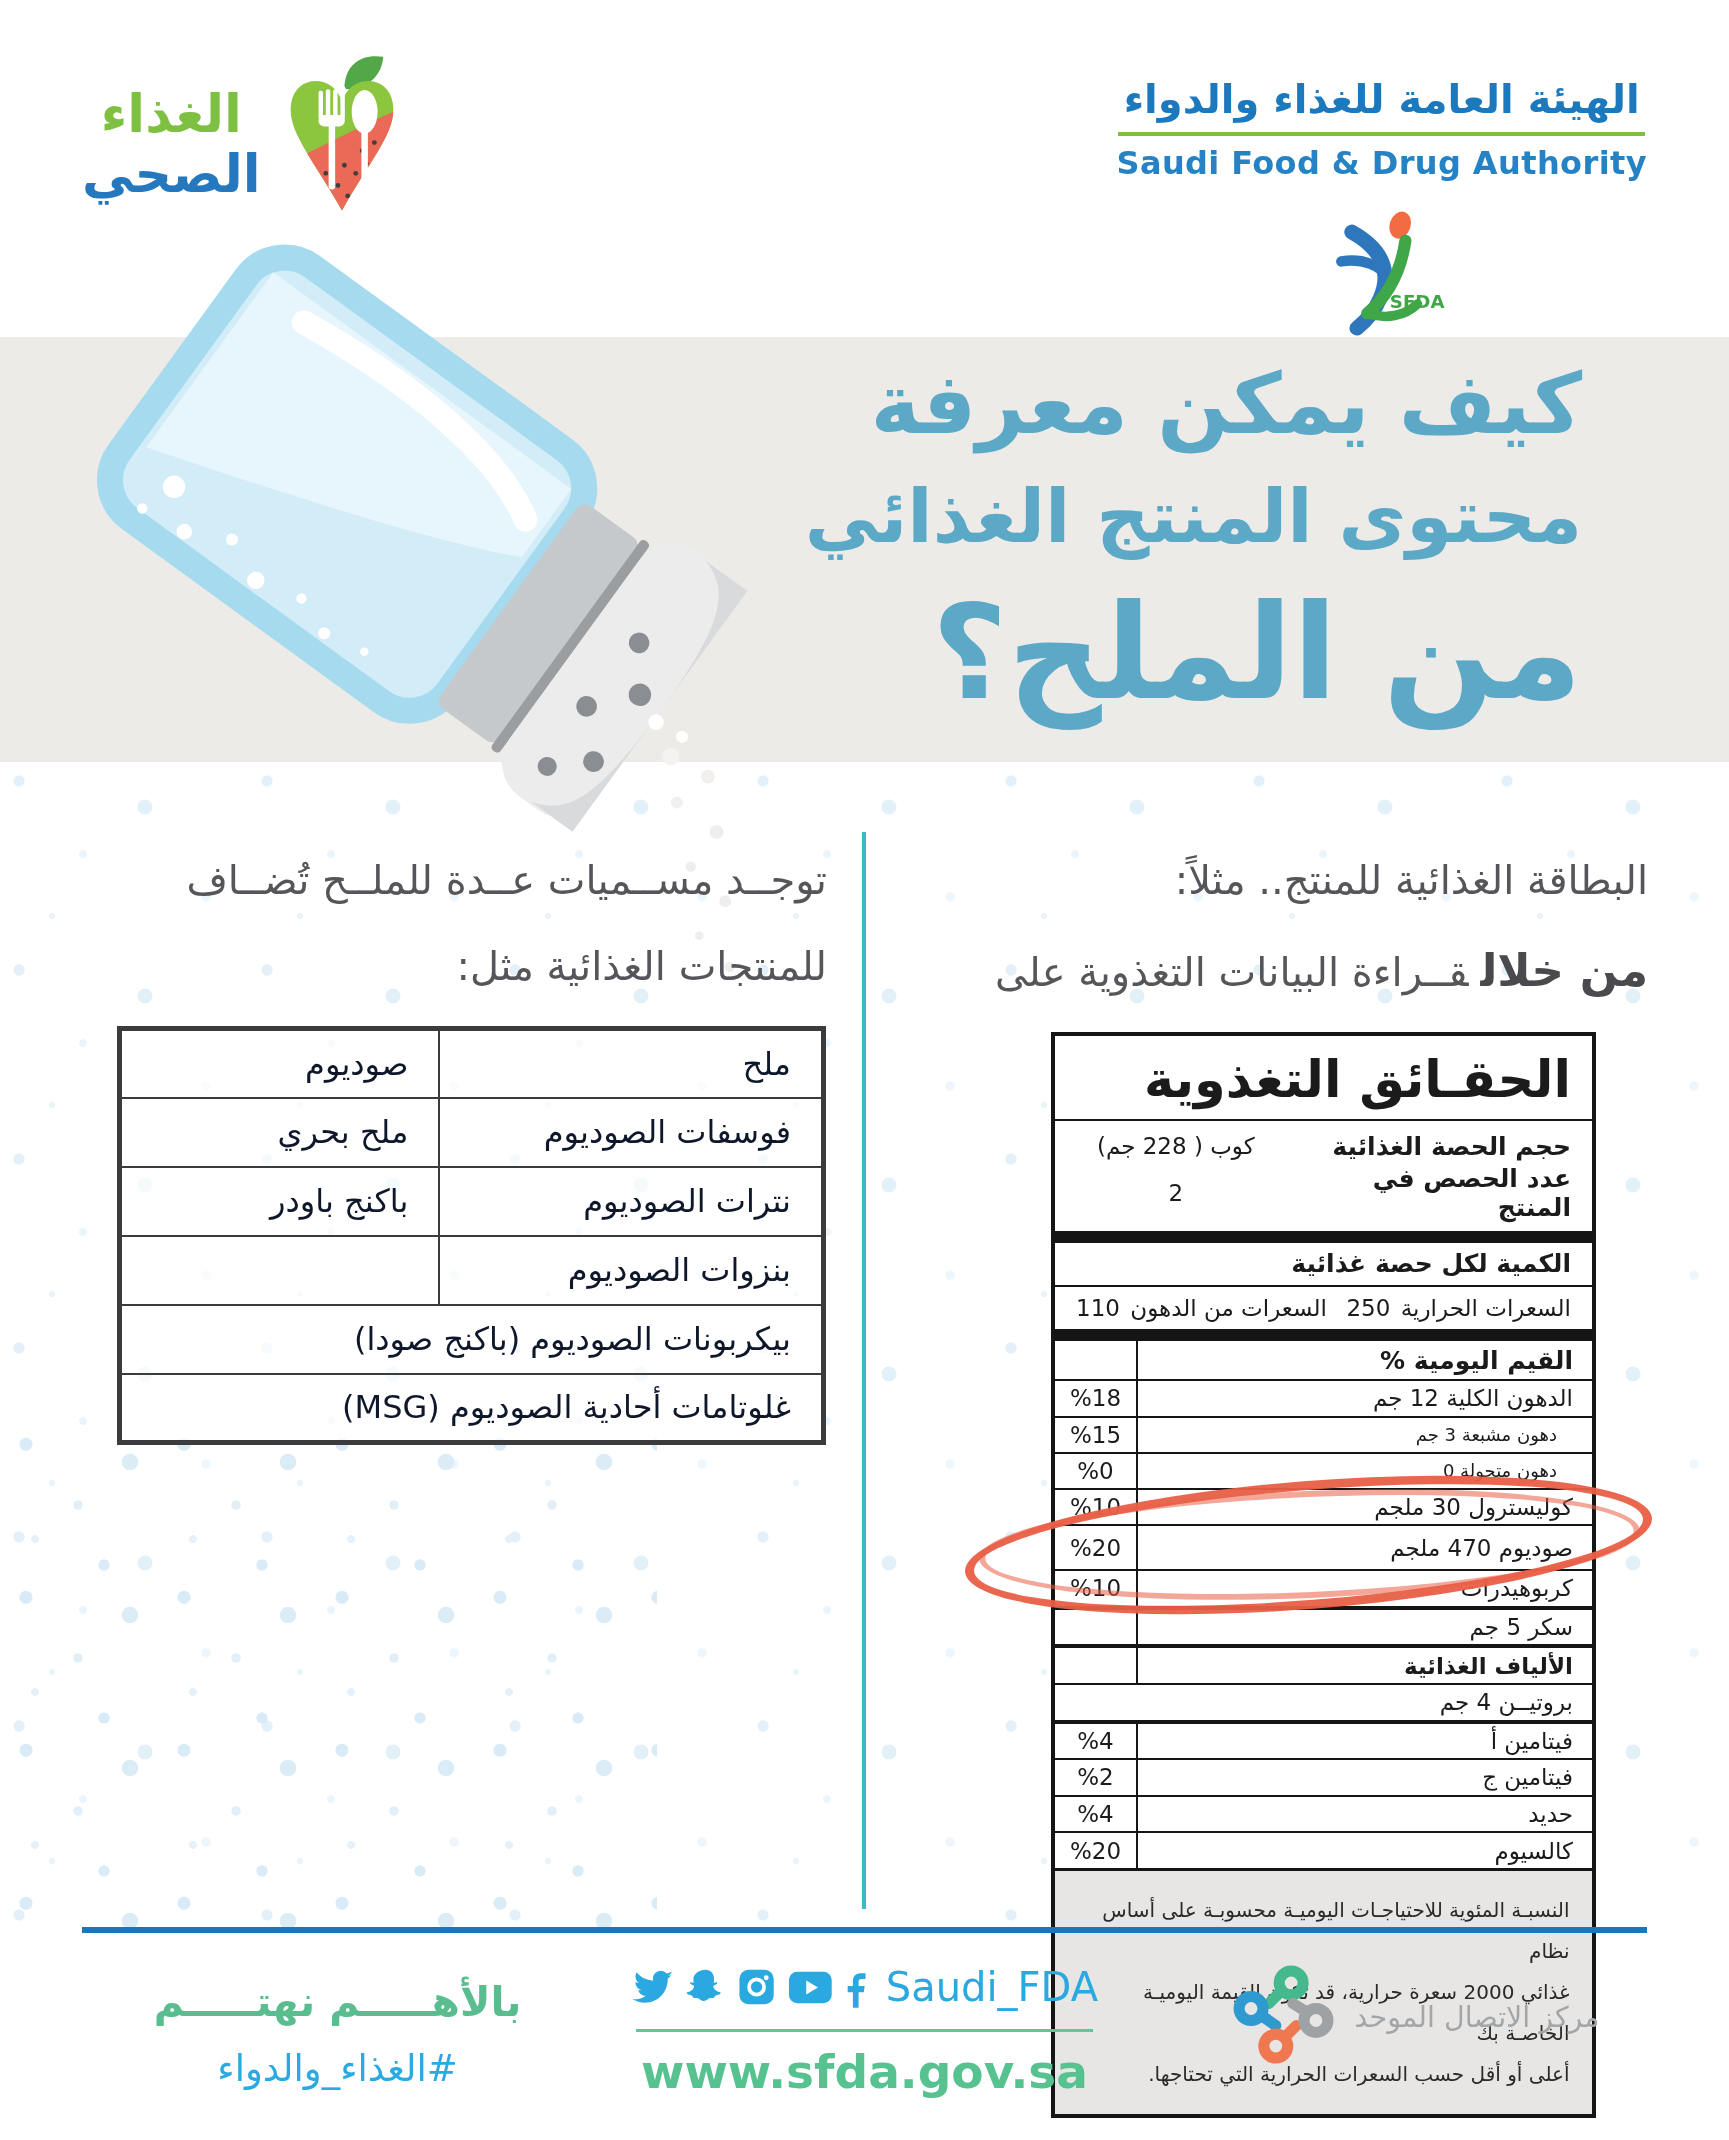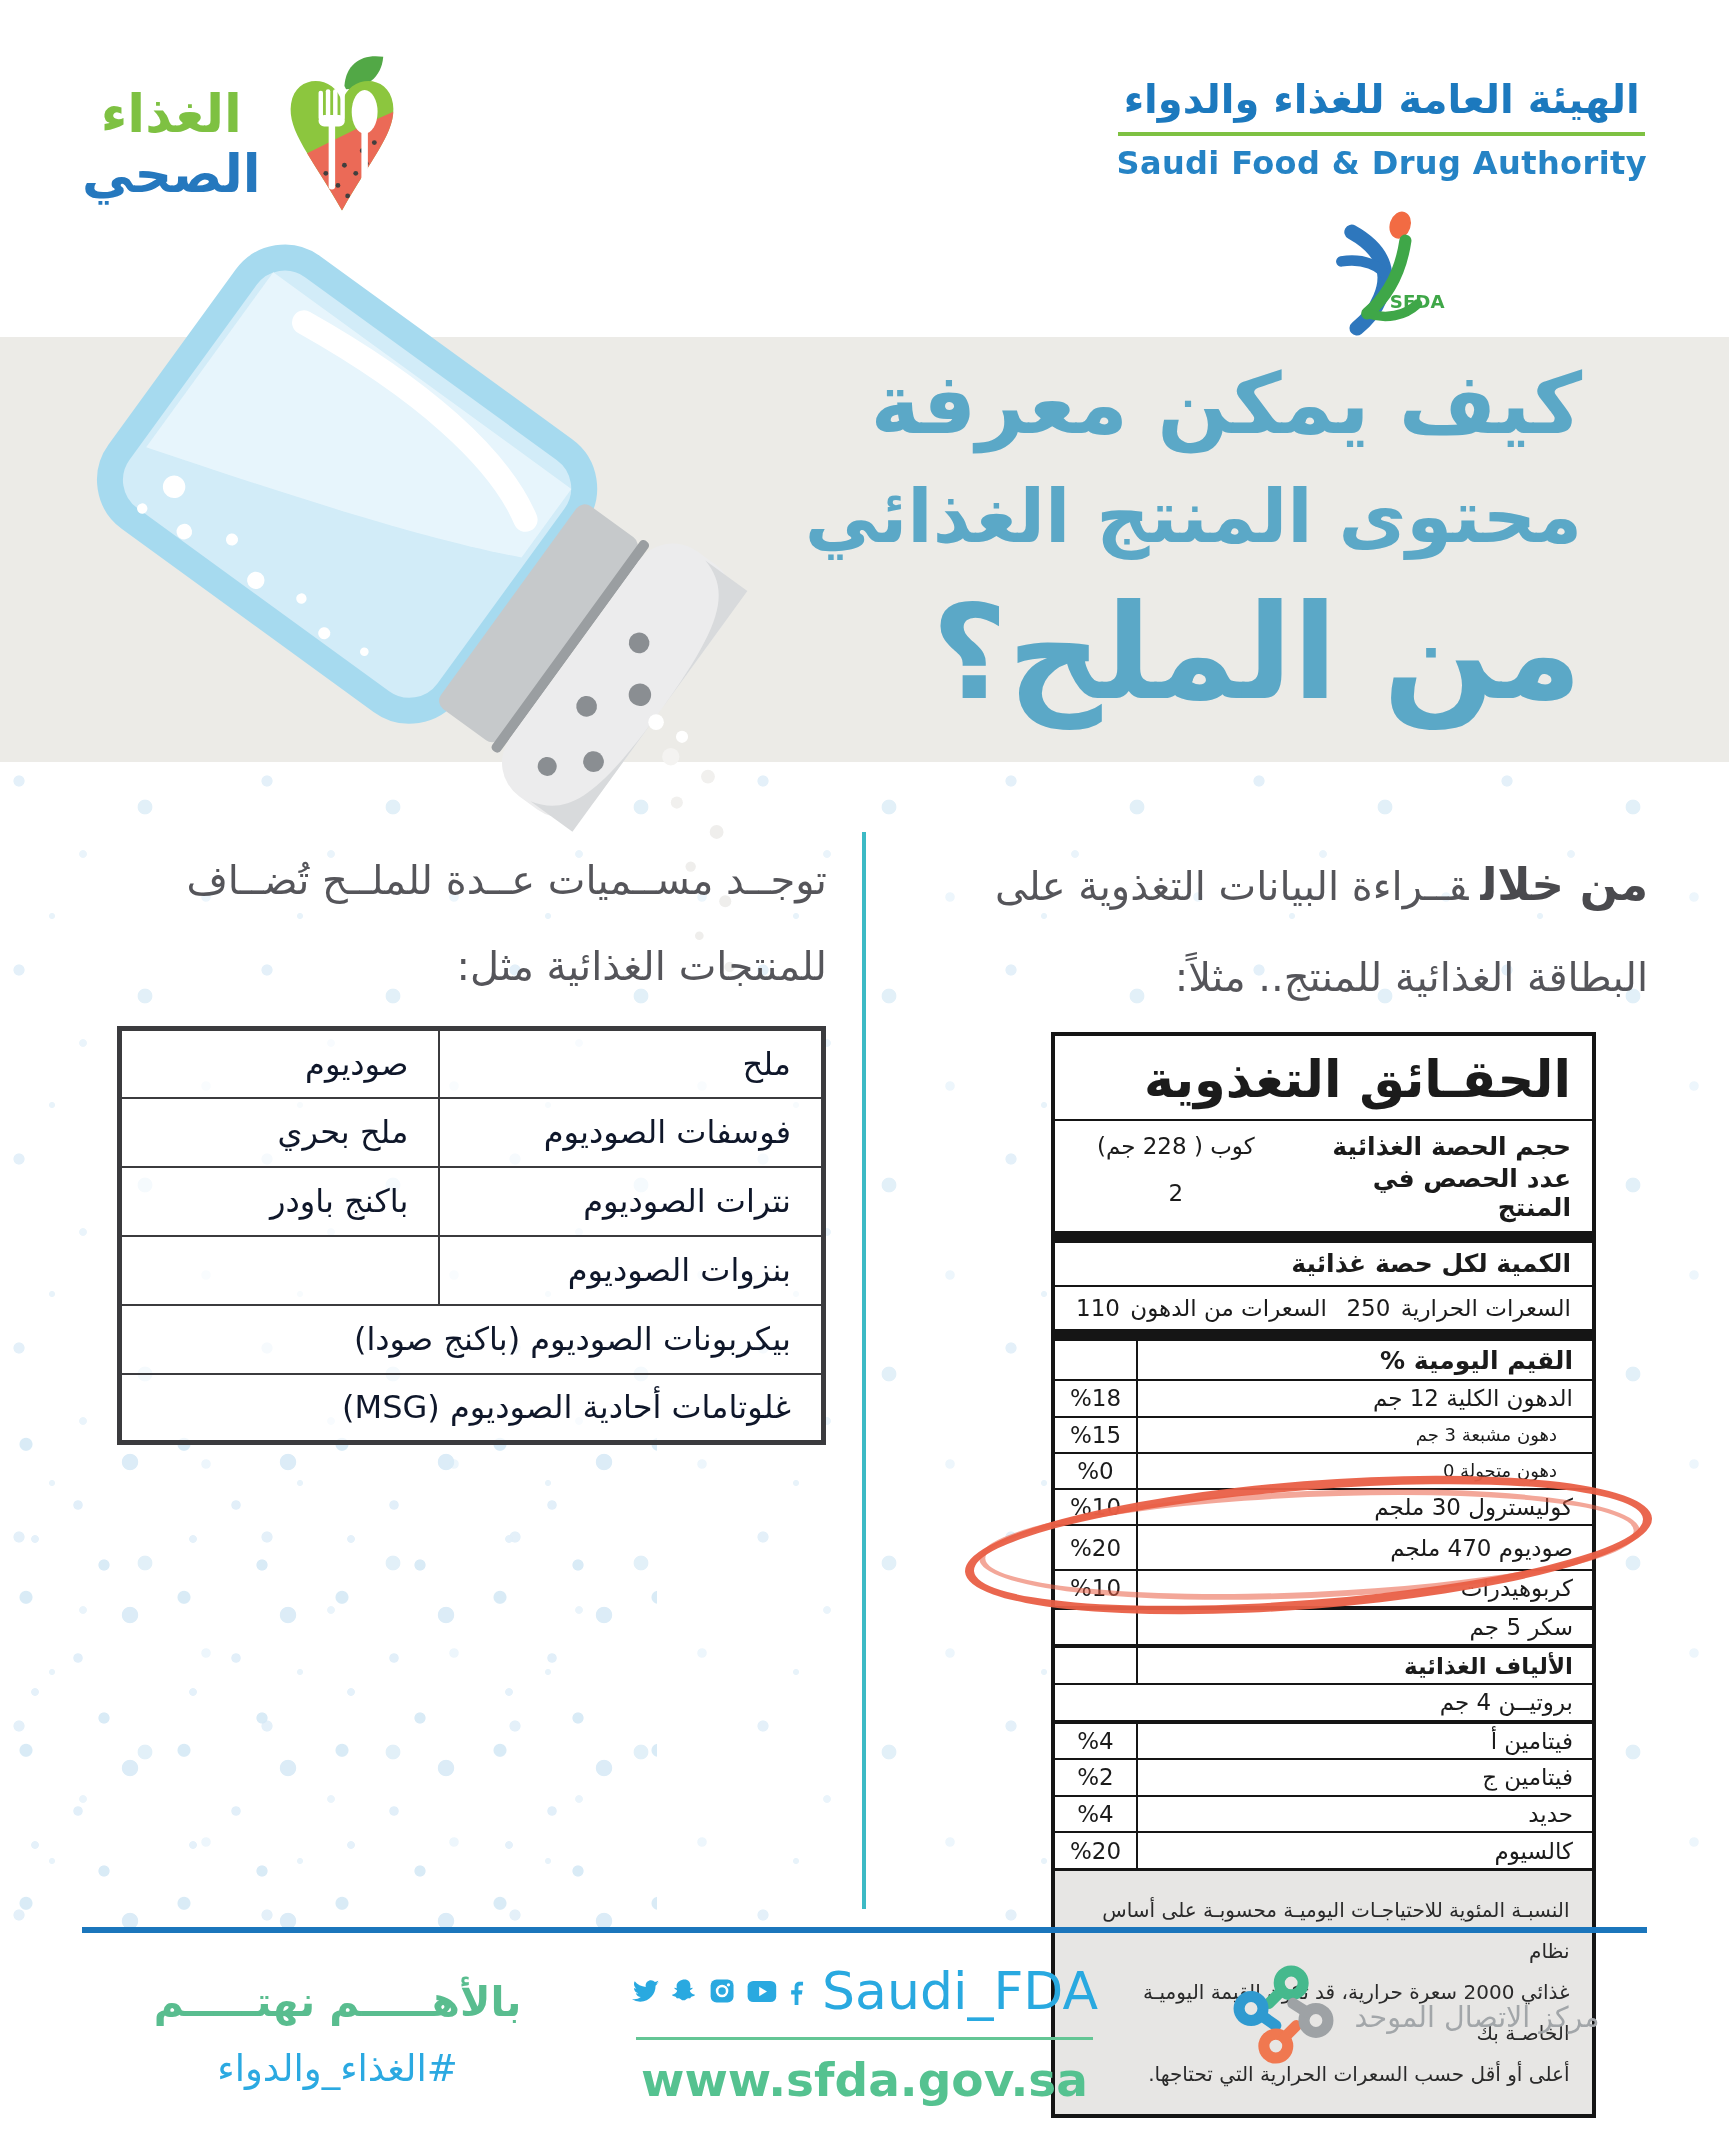--- a/index.html
+++ b/index.html
@@ -89,21 +89,21 @@
   .rc { position:absolute; border-radius:50%; pointer-events:none; z-index:5; }
   .rc1 { left:-91px; top:-45px; right:-61px; bottom:-40px; border:9.5px solid rgba(233,95,70,.95); transform:rotate(-4.5deg); }
   .rc2 { left:-76px; top:-35px; right:-48px; bottom:-29px; border:6px solid rgba(233,95,70,.55); transform:rotate(-2.5deg); }
   
   .f-line { position:absolute; top:1927px; left:82px; width:1565px; height:6px; background:#1b76bc; }
   .f-left { position:absolute; top:1978px; left:104px; width:467px; text-align:center; direction:rtl; }
   .f-slogan { color:#59bd8f; font-size:41px; font-weight:bold; }
   .f-hash { color:#2ba9e1; font-size:37px; margin-top:21px; }
   .f-center { position:absolute; top:1961px; left:631px; width:467px; text-align:center; }
   .f-social { display:flex; align-items:center; justify-content:center; gap:11.2px; }
-  .f-handle { color:#29a9e0; font-size:52px; margin-left:7px; }
+  .f-handle { color:#29a9e0; font-size:40px; margin-left:7px; }
   .f-sep { height:3.5px; background:#64c695; margin:15.6px 5.2px 12px; }
   .f-url { color:#55c290; font-size:47px;font-weight:bold; }
   .f-right { position:absolute; top:1959px; left:1228px; width:415px; display:flex; align-items:center; gap:15.6px; }
   .f-cc-text { text-align:right; direction:ltr; }
   .f-sfda-line { font-size:45px; font-weight:bold; letter-spacing:3.5px; }
   .f-sfda-abbr { color:#2fae7e; }
   .f-sfda-num { color:#a2a6a9; }
   .f-cc-label { color:#a2a6a9; font-size:28.5px; direction:rtl; text-align:left; margin-top:5.2px; }
 </style>
 </head>
@@ -215,24 +215,24 @@
 
   <div class="hero-title">
     <div class="hero-t1">كيف يمكن معرفة</div>
     <div class="hero-t2">محتوى المنتج الغذائي</div>
     <div class="hero-t3">من الملح؟</div>
   </div>
 
   <div class="col-divider"></div>
 
   <div class="intro intro-right">
+    <div>البطاقة الغذائية للمنتج.. مثلاً:</div>
     <div>
       <span class="intro-bold">من خلال</span><span>قــراءة البيانات التغذوية على</span>
     </div>
-    <div>البطاقة الغذائية للمنتج.. مثلاً:</div>
   </div>
 
   <div class="intro intro-left">
     <div>توجــد مســميات عــدة للملــح تُضــاف</div>
     <div>للمنتجات الغذائية مثل:</div>
   </div>
 
   <table class="salt-table">
     <tbody>
         <tr>

